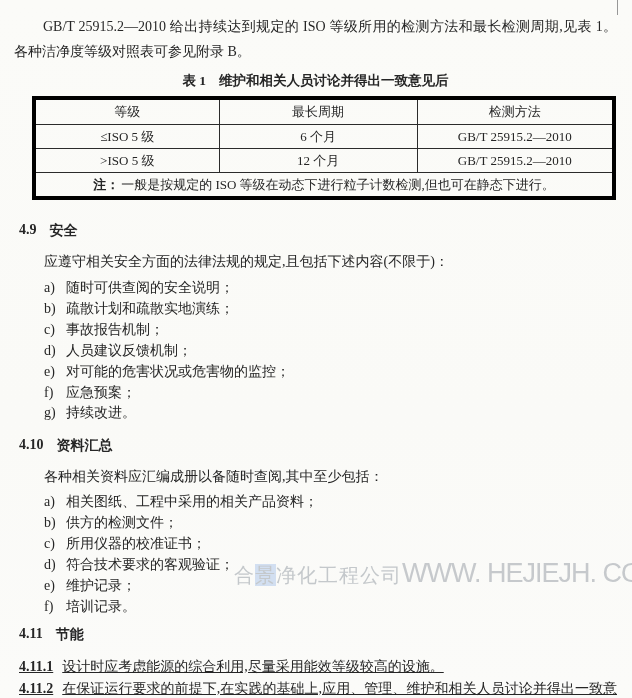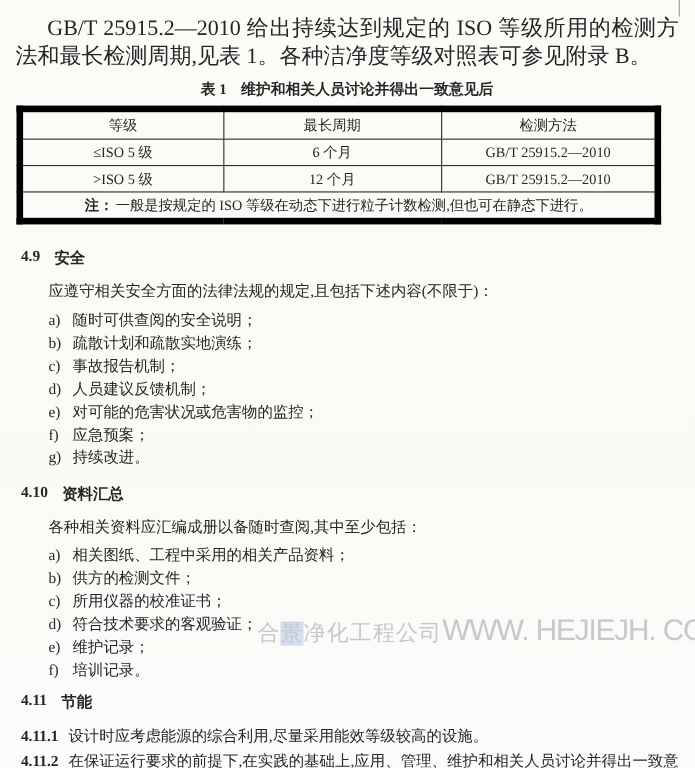--- a/index.html
+++ b/index.html
@@ -7,34 +7,34 @@
     width:632px; height:698px;
     background:linear-gradient(180deg,#fbfbf8 0%,#fafaf7 60%,#fbfbf9 100%);
     font-family:"Liberation Serif", serif;
     color:#262626;
     position:relative;
     overflow:hidden;
   }
   .page { position:relative; padding:14px 15px 0 14px; }
 
   .intro {
-    margin:0; font-size:20px; line-height:25px;
+    margin:0; font-size:14px; line-height:25px;
     text-indent:29px; text-align:justify;
   }
 
   .tbl-title {
     margin:8px 0 0 0; text-align:center;
     font-size:13.5px; font-weight:bold;
   }
   .tbl-title .tlabel { margin-right:13px; }
 
   table.t1 {
     border-collapse:collapse; table-layout:fixed;
-    width:580px; margin:6px 0 0 1px;
-    border:6px solid #000000;
+    width:580px; margin:6px 0 0 18px;
+    border:4px solid #000000;
   }
   table.t1 th, table.t1 td {
     border:1px solid #2b2b2b; padding:0;
     font-size:13px; font-weight:normal; text-align:center;
   }
   table.t1 th { height:24px; }
   table.t1 td { height:23px; }
   .col1 { width:185px; } .col2 { width:198px; } .col3 { width:197px; }
   td.note-cell {
     text-align:left; height:19px; font-size:12.5px;
@@ -54,21 +54,21 @@
   }
 
   ul.items {
     list-style:none; margin:6px 0 0 30px; padding:0;
     font-size:14px; line-height:20.9px;
   }
   ul.items .lbl { display:inline-block; width:22px; }
 
   .np {
     margin:10px 0 0 0; font-size:14px; line-height:21px;
-    text-align:justify; text-indent:5px;
+    text-align:justify; text-indent:5px;text-decoration:underline;
   }
   .np.first { margin-top:12px; }
   .np b { margin-right:9px; }
 
   .wm {
     position:absolute; left:234px; top:558px;
     white-space:nowrap; color:#c4c8cb;
     pointer-events:none;
   }
   .wm-cn { font-size:20px; letter-spacing:1px; }

